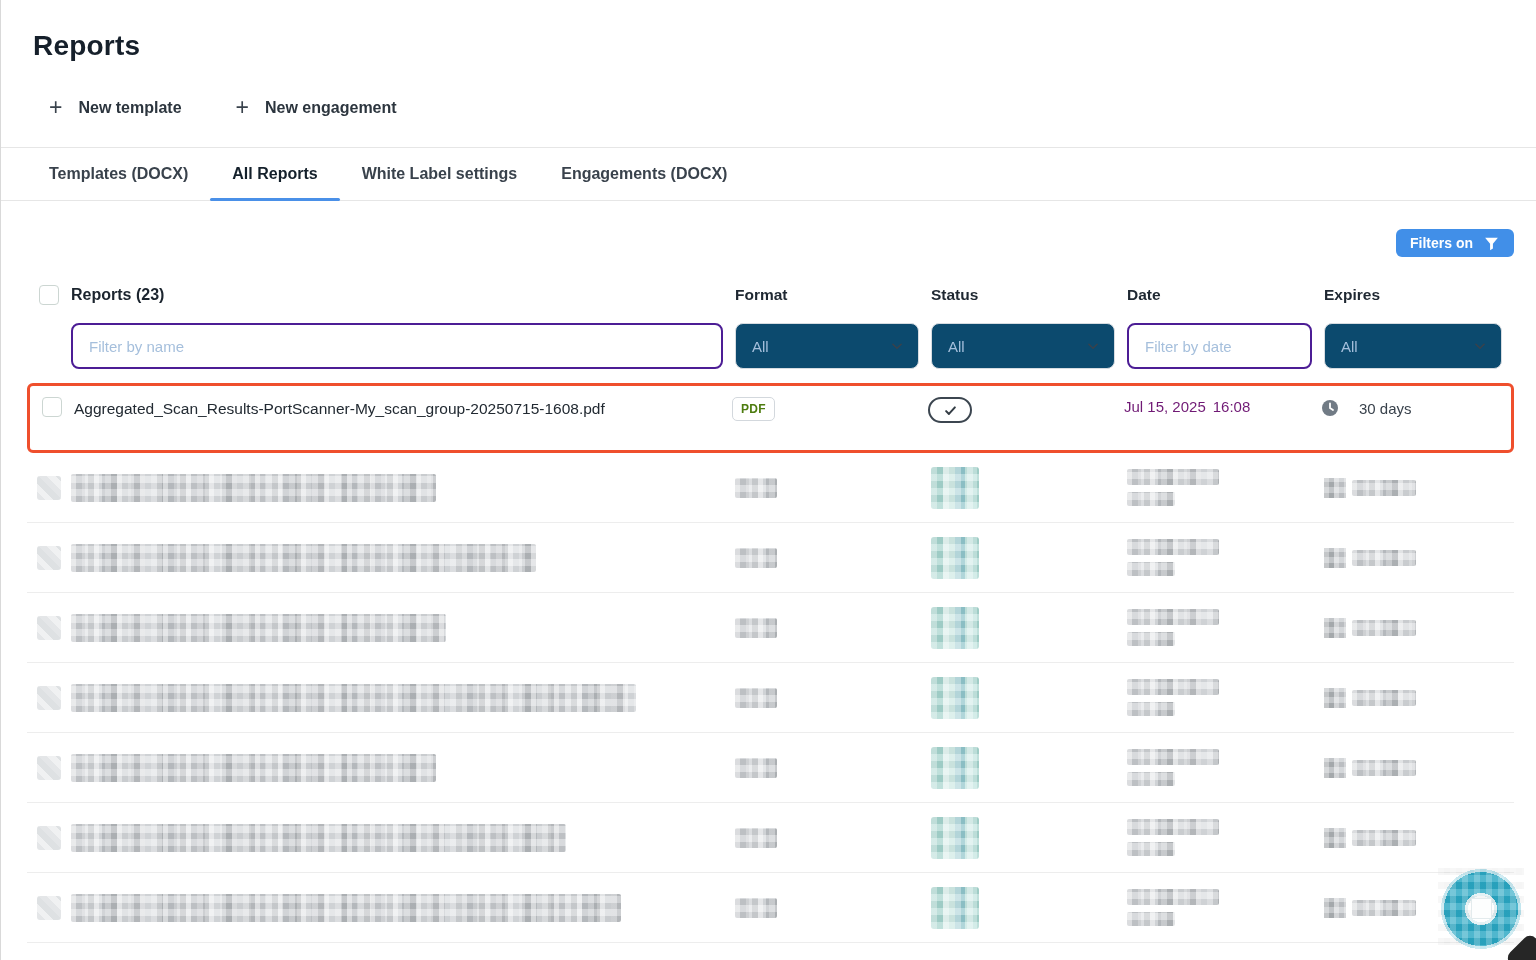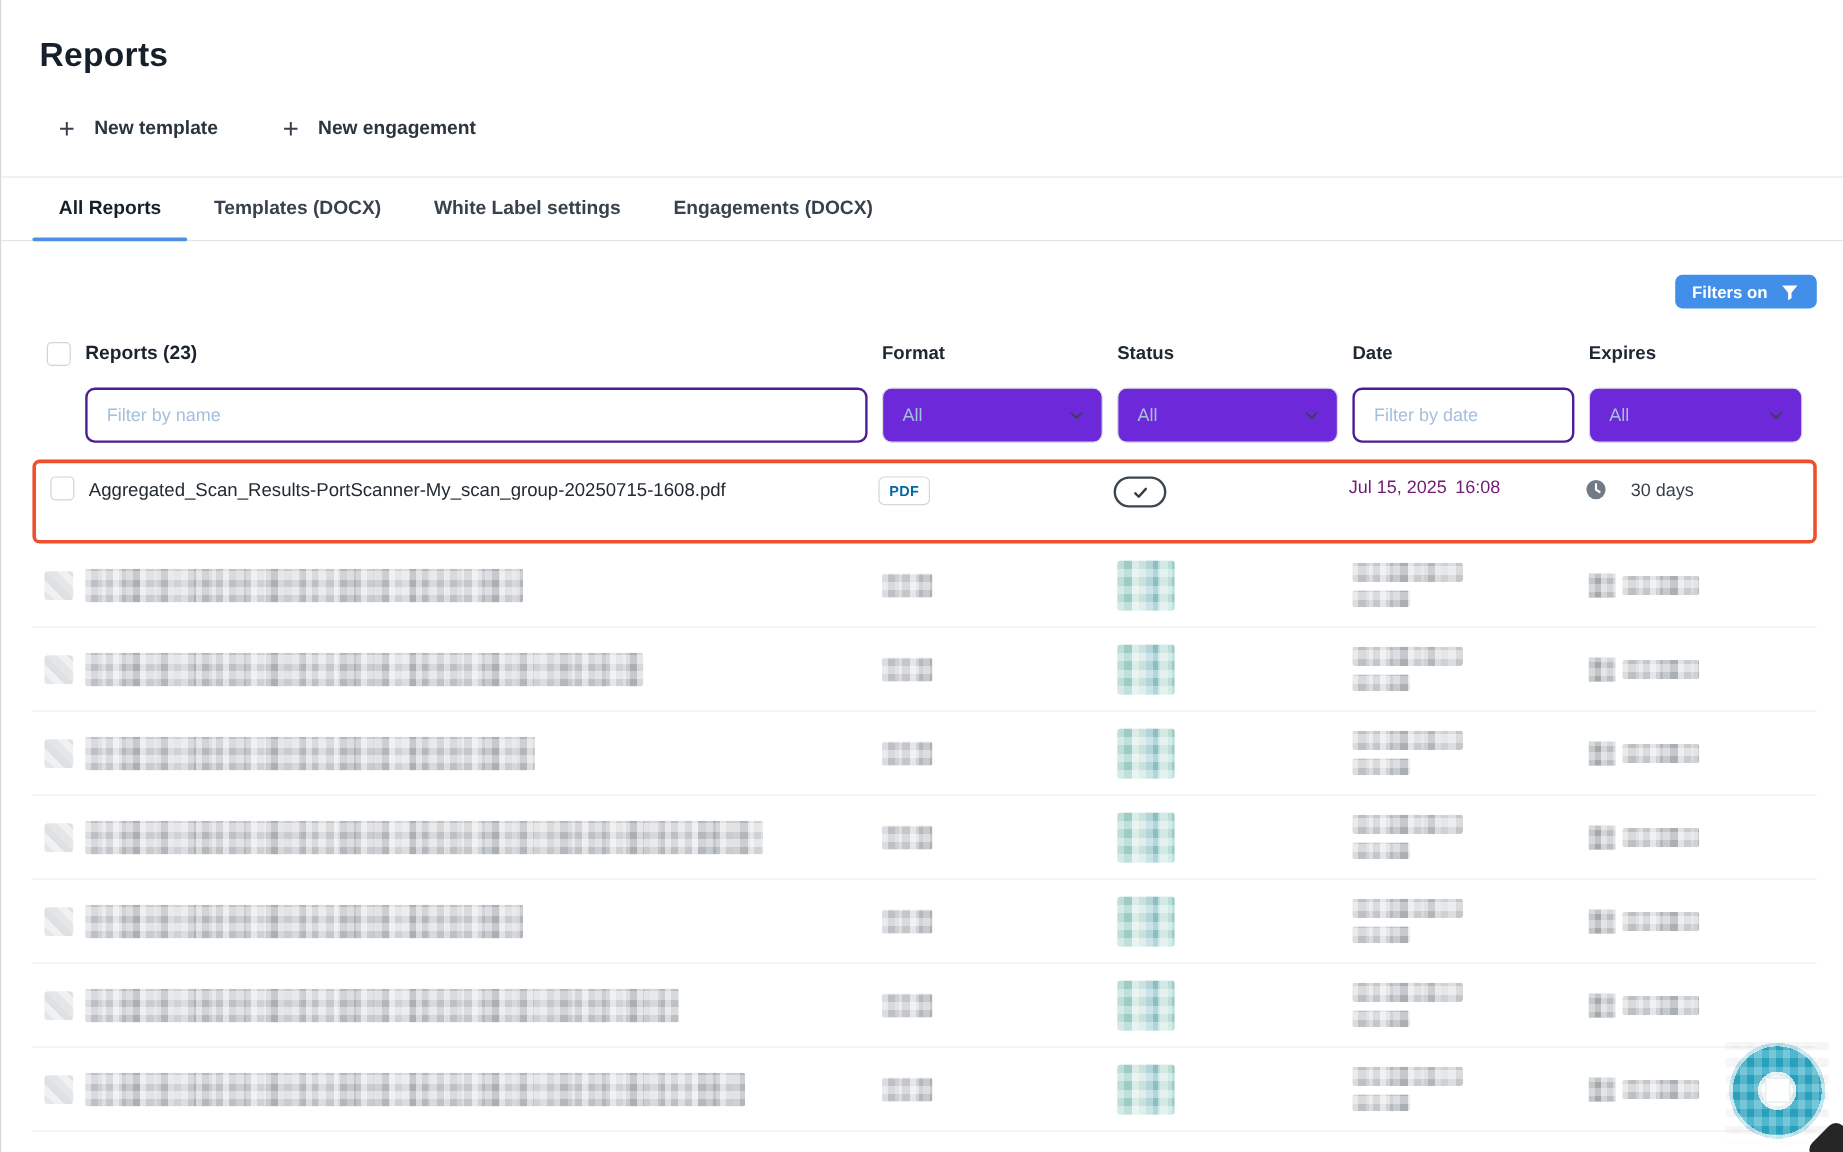--- a/index.html
+++ b/index.html
@@ -45,31 +45,31 @@
   .col-label { font-size:15.5px; font-weight:700; color:#1f2832; }
 
   .checkbox { width:20px; height:20px; border:1px solid #ccd6d2; border-radius:4px; background:#fff;
               margin-left:12px; cursor:pointer; }
 
   .filter-grid { margin-top:16px; }
   .filter-grid > div { padding-right:12px; }
   .f-input { width:100%; height:46px; border:2px solid #4c1d95; border-radius:8px; background:#fff;
              font-family:inherit; font-size:15px; color:#39424c; padding:0 16px; outline:none; }
   .f-input::placeholder { color:#a5bfdc; opacity:1; }
-  .select { height:46px; border:1px solid #d7dce1; border-radius:8px; background:#6d28d9; display:flex;
+  .select { height:46px; border:1px solid #d7dce1; border-radius:8px; background:#0c4a6e; display:flex;
             align-items:center; justify-content:space-between; padding:0 14px 0 16px; cursor:pointer;text-align:center; }
   .select .sel-val { font-size:15px; color:#a5bfdc; }
 
   
   .row-highlight { margin-top:14px; height:70px; border:3px solid #ef4f2d; border-radius:6px;
                    align-items:start; padding-top:11px; background:#fff; cursor:pointer; }
   .row-name { font-size:15.5px; font-weight:400; color:#222a32; padding-top:3px;
               white-space:nowrap; overflow:hidden; text-overflow:ellipsis; }
   .fmt-badge { display:inline-block; border:1px solid #d3d8dd; border-radius:5px; padding:4px 8px;
-               font-size:12px; font-weight:600; color:#0369a1; letter-spacing:.3px; background:#fff; }
+               font-size:12px; font-weight:600; color:#4d7c0f; letter-spacing:.3px; background:#fff; }
   .status-pill { width:44px; height:26px; border:2px solid #3c4650; border-radius:14px; background:#fff;
                  display:flex; align-items:center; justify-content:center; cursor:pointer; }
   .date-cell { display:flex; flex-direction:row; gap:7px; font-size:15px; font-weight:500;
                color:#701a75; line-height:20px; }
   .expires-cell { display:flex; align-items:center; gap:20px; font-size:15px; color:#39424c;
                   padding-top:2px; }
 
   
   .rx-row { height:70px; border-bottom:1px solid #ededed; cursor:pointer; }
   .pix { border-radius:2px;
@@ -127,22 +127,22 @@
         <span>New template</span>
       </button>
       <button class="text-btn">
         <span class="plus">+</span>
         <span>New engagement</span>
       </button>
     </div>
   </div>
 
   <div class="tabbar">
+    <div class="tab">Templates (DOCX)</div>
     <div class="tab active">All Reports</div>
-    <div class="tab">Templates (DOCX)</div>
     <div class="tab">White Label settings</div>
     <div class="tab">Engagements (DOCX)</div>
   </div>
 
   <div class="content">
 
     <div class="filters-row">
       <button class="filters-btn">
         <span>Filters on</span>
         <span>

